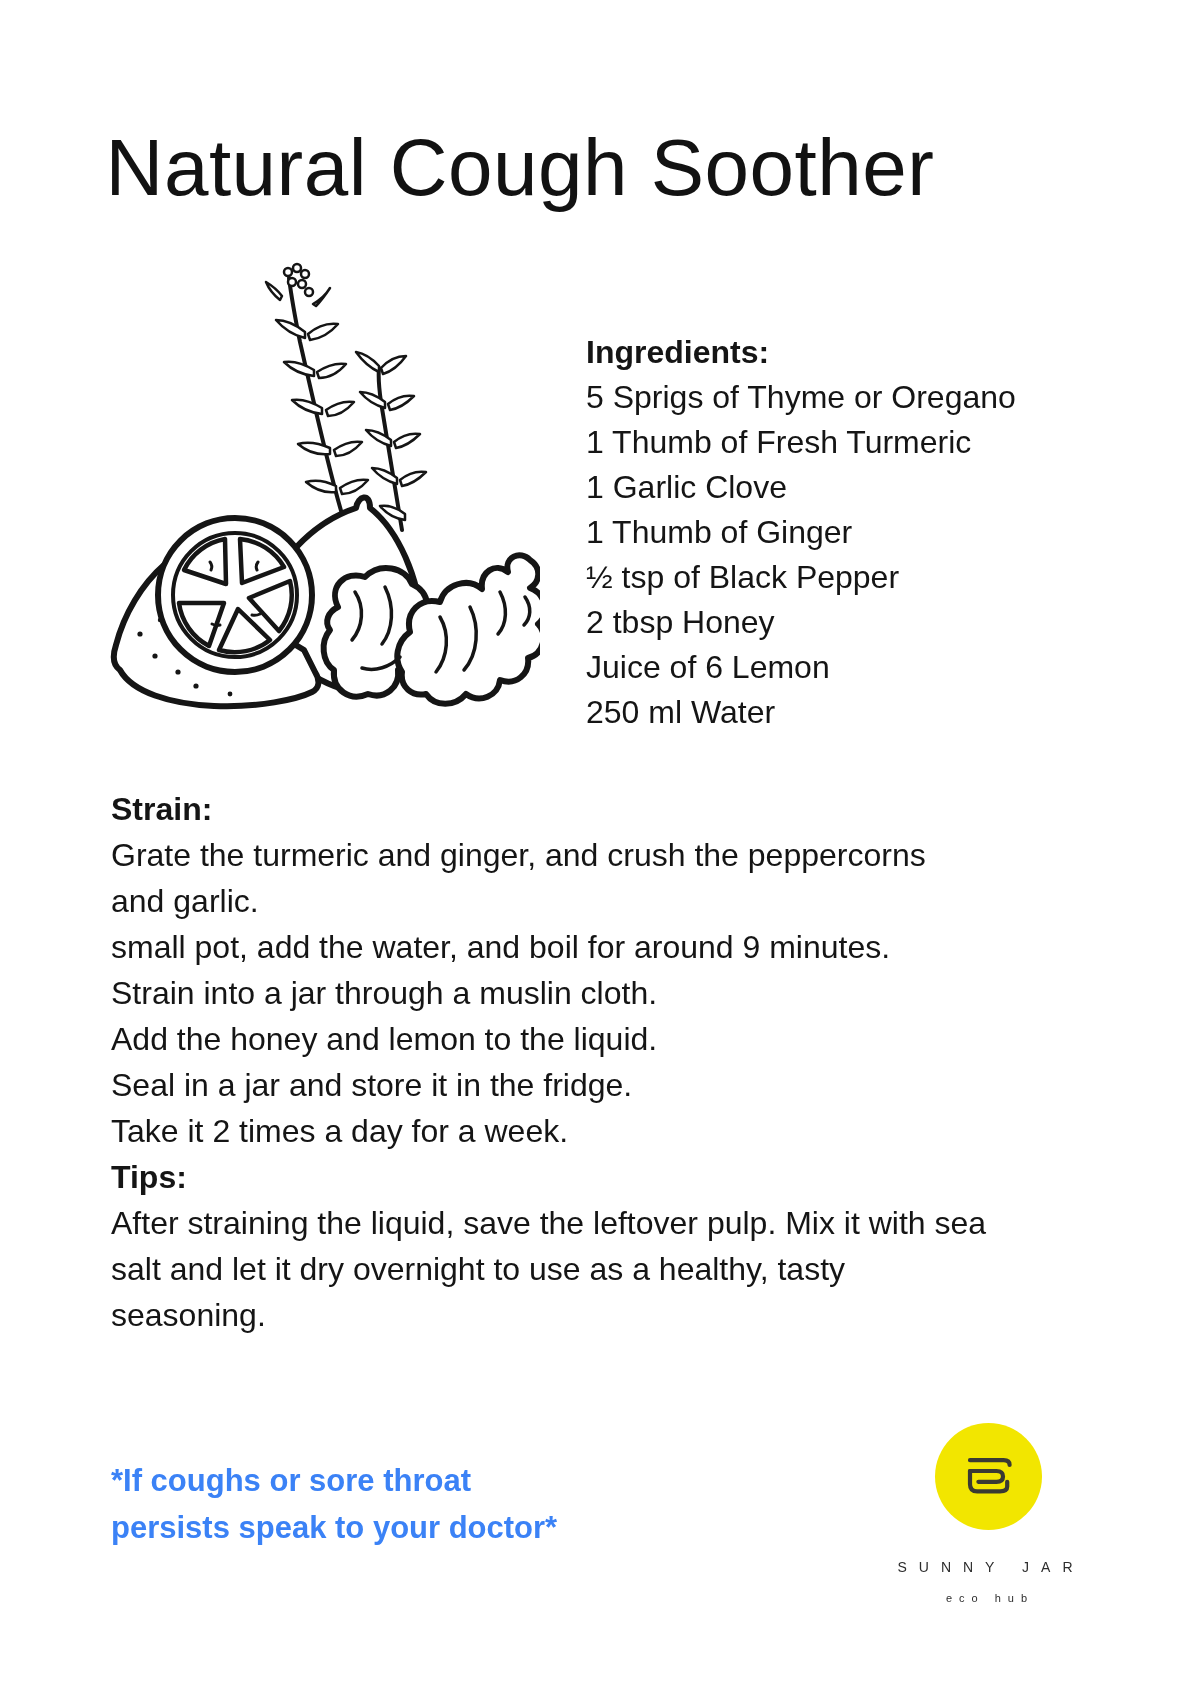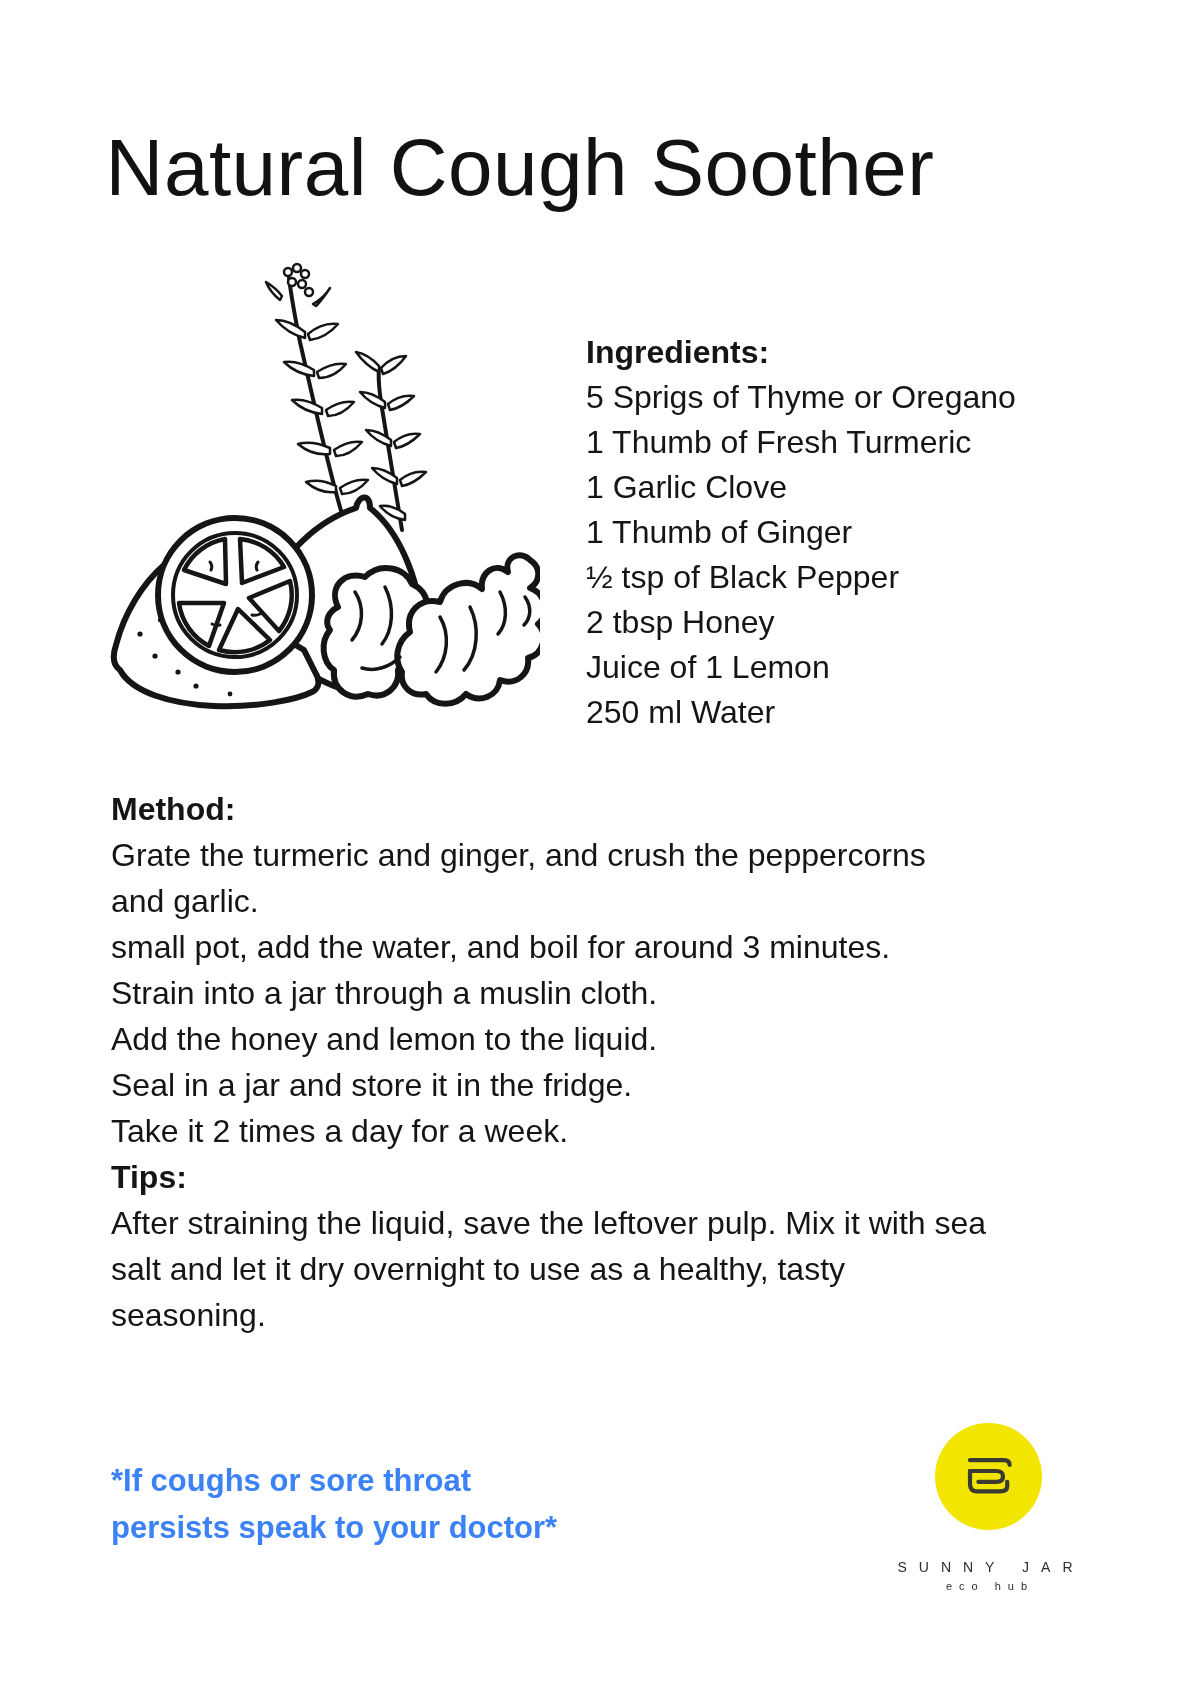--- a/index.html
+++ b/index.html
@@ -31,21 +31,21 @@
   }
   .logo-circle{
     width:107px;height:107px;border-radius:50%;margin:0 auto;
     display:flex;align-items:center;justify-content:center;
   }
   .logo-name{
     margin-top:29px;font-size:14px;letter-spacing:12px;font-weight:400;
     color:#2d2d2d;white-space:nowrap;text-indent:6px;
   }
   .logo-tagline{
-    margin-top:5px;font-size:11px;letter-spacing:7px;color:#2d2d2d;white-space:nowrap;text-indent:4px;
+    margin-top:17px;font-size:11px;letter-spacing:7px;color:#2d2d2d;white-space:nowrap;text-indent:4px;
   }
   svg .ink{stroke:#151515;fill:none;stroke-linecap:round;stroke-linejoin:round;}
   svg .blob{stroke:#151515;fill:#ffffff;stroke-linecap:round;stroke-linejoin:round;}
 </style>
 </head>
 <body>
 
 <div class="title">Natural Cough Soother</div>
 
 <svg class="illustration" viewBox="0 0 440 450" aria-hidden="true">
@@ -144,29 +144,29 @@
 </svg>
 
 <div class="ingredients">
   <div class="line heading">Ingredients:</div>
   <div class="line">5 Sprigs of Thyme or Oregano</div>
   <div class="line">1 Thumb of Fresh Turmeric</div>
   <div class="line">1 Garlic Clove</div>
   <div class="line">1 Thumb of Ginger</div>
   <div class="line">½ tsp of Black Pepper</div>
   <div class="line">2 tbsp Honey</div>
-  <div class="line">Juice of 1 Lemon</div>
+  <div class="line">Juice of 6 Lemon</div>
   <div class="line">250 ml Water</div>
 </div>
 
 <div class="main-text">
-  <div class="line heading">Method:</div>
+  <div class="line heading">Strain:</div>
   <div class="line">Grate the turmeric and ginger, and crush the peppercorns</div>
   <div class="line">and garlic.</div>
-  <div class="line">small pot, add the water, and boil for around 3 minutes.</div>
+  <div class="line">small pot, add the water, and boil for around 9 minutes.</div>
   <div class="line">Strain into a jar through a muslin cloth.</div>
   <div class="line">Add the honey and lemon to the liquid.</div>
   <div class="line">Seal in a jar and store it in the fridge.</div>
   <div class="line">Take it 2 times a day for a week.</div>
   <div class="line heading">Tips:</div>
   <div class="line">After straining the liquid, save the leftover pulp. Mix it with sea</div>
   <div class="line">salt and let it dry overnight to use as a healthy, tasty</div>
   <div class="line">seasoning.</div>
 </div>
 

